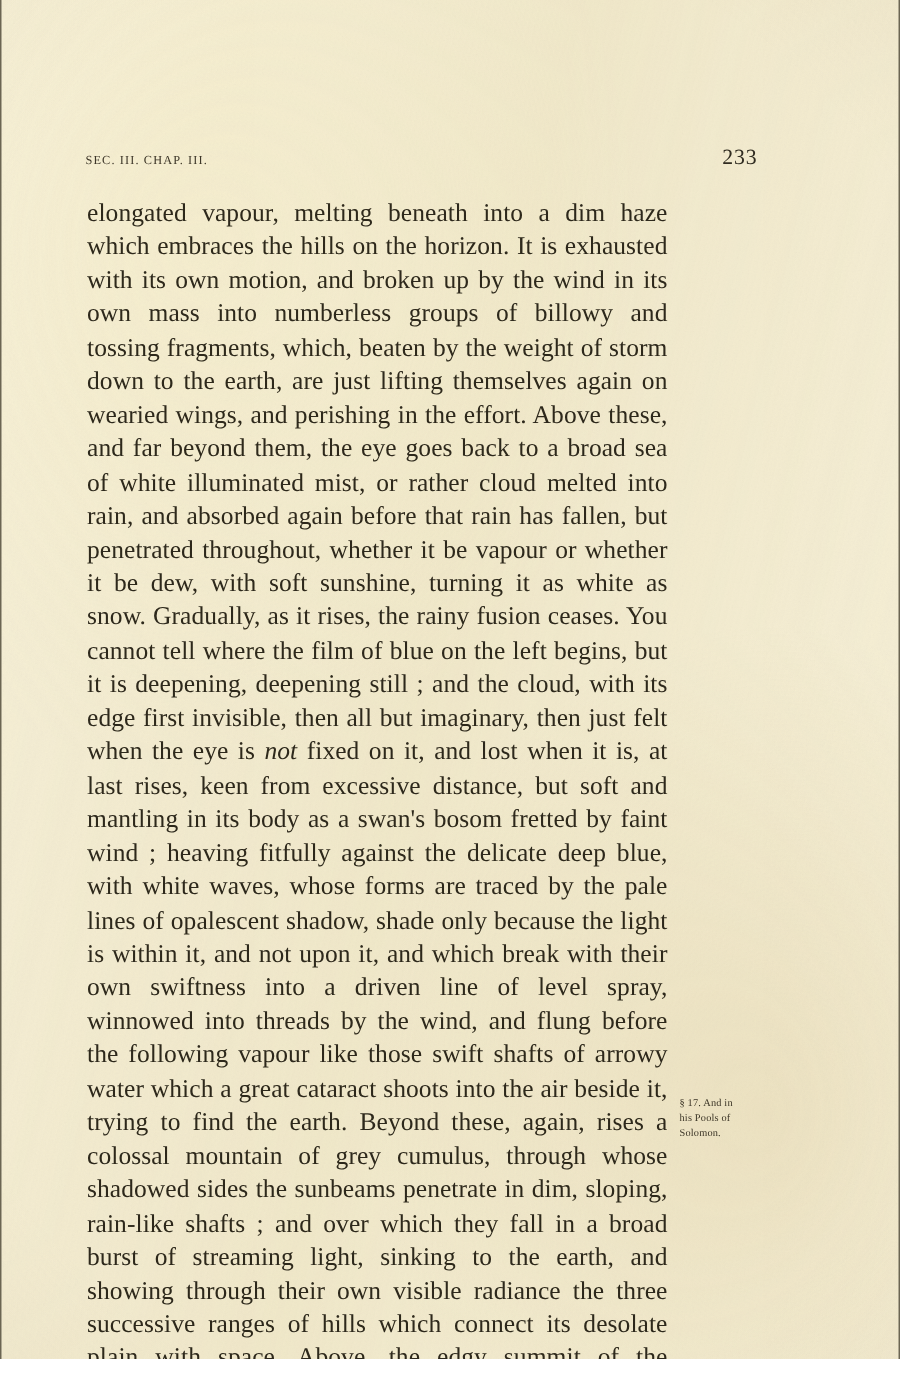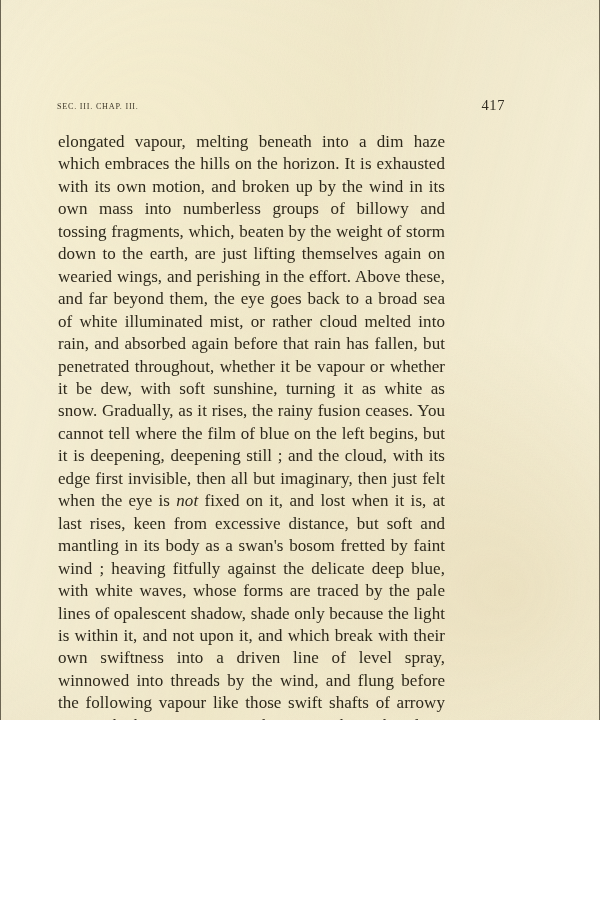--- a/index.html
+++ b/index.html
@@ -4,21 +4,21 @@
 <style>
   html, body {
     margin: 0;
     padding: 0;
     background: #ffffff;
   }
 
   #page {
     position: relative;
     width: 600px;
-    height: 720px;
+    height: 906px;
     background: #f6f0d8;
     overflow: hidden;
     box-sizing: border-box;
     border-left: 1px solid #6b6552;
     border-right: 1px solid #6b6552;
     font-family: "Liberation Serif", "DejaVu Serif", serif;
     color: #2a261c;
   }
 
   
@@ -126,21 +126,21 @@
 
   #side-note .sn-line { display: block; white-space: nowrap; }
 </style>
 </head>
 <body>
 
 <div id="page">
 
   <div id="running-head">
     <span class="rh-sec">SEC. III. CHAP. III.</span>
-    <span class="rh-folio">417</span>
+    <span class="rh-folio">233</span>
   </div>
 
   <div id="text-column">
     <p class="para"><span>elongated vapour, melting beneath into a dim haze which embraces the hills on the horizon.  It is exhausted with its own motion, and broken up by the wind in its own mass into numberless groups of billowy and tossing fragments, which, beaten by the weight of storm down to the earth, are just lifting themselves again on wearied wings, and perishing in the effort.  Above these, and far beyond them, the eye goes back to a broad sea of white illuminated mist, or rather cloud melted into rain, and absorbed again before that rain has fallen, but penetrated throughout, whether it be vapour or whether it be dew, with soft sunshine, turning it as white as snow.  Gradually, as it rises, the rainy fusion ceases. You cannot tell where the film of blue on the left begins, but it is deepening, deepening still ; and the cloud, with its edge first invisible, then all but imaginary, then just felt when the eye is </span><i>not</i><span> fixed on it, and lost when it is, at last rises, keen from excessive distance, but soft and mantling in its body as a swan's bosom fretted by faint wind ; heaving fitfully against the delicate deep blue, with white waves, whose forms are traced by the pale lines of opalescent shadow, shade only because the light is within it, and not upon it, and which break with their own swiftness into a driven line of level spray, winnowed into threads by the wind, and flung before the following vapour like those swift shafts of arrowy water which a great cataract shoots into the air beside it, trying to find the earth.  Beyond these, again, rises a colossal mountain of grey cumulus, through whose shadowed sides the sunbeams penetrate in dim, sloping, rain-like shafts ; and over which they fall in a broad burst of streaming light, sinking to the earth, and showing through their own visible radiance the three successive ranges of hills which connect its desolate plain with space.  Above, the edgy summit of the cumulus, broken into fragments, recedes into the sky, which is peopled in its serenity with quiet multitudes of the white, soft, silent cirrus ; and, under these, again, drift near the zenith disturbed and impatient shadows of a darker spirit, seeking rest and finding none.</span></p>
   </div>
 
   <div id="side-note">
     <span class="sn-line">§ 17. And in</span>
     <span class="sn-line">his Pools of</span>
     <span class="sn-line">Solomon.</span>

